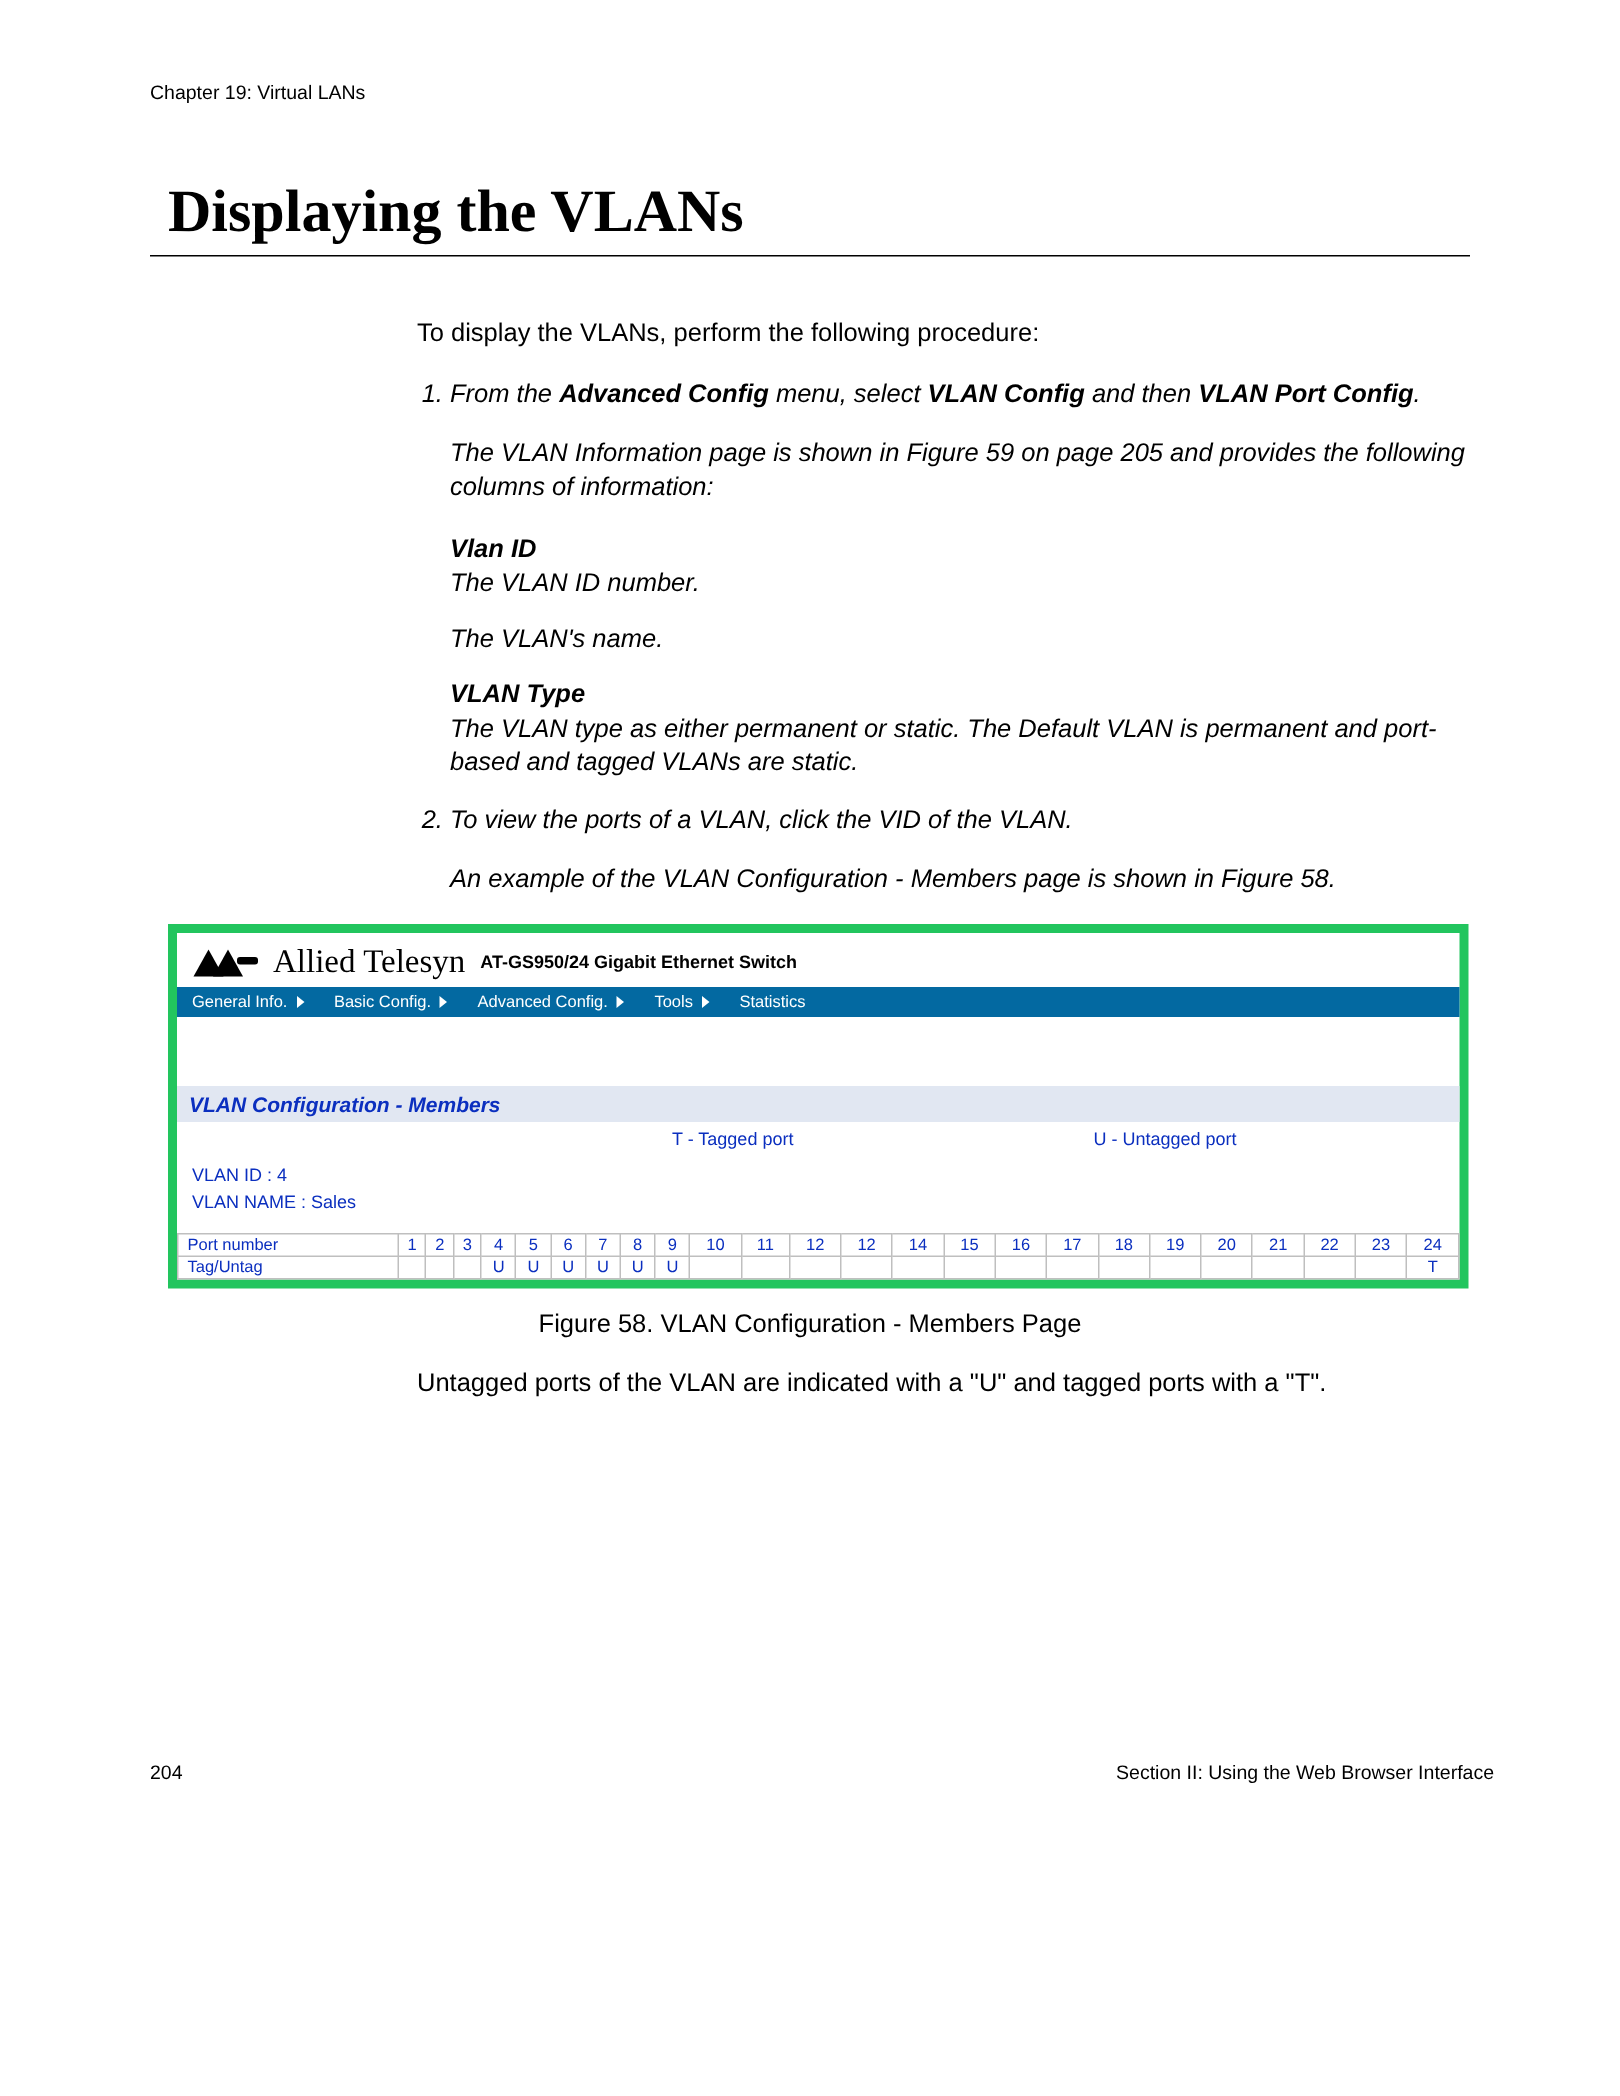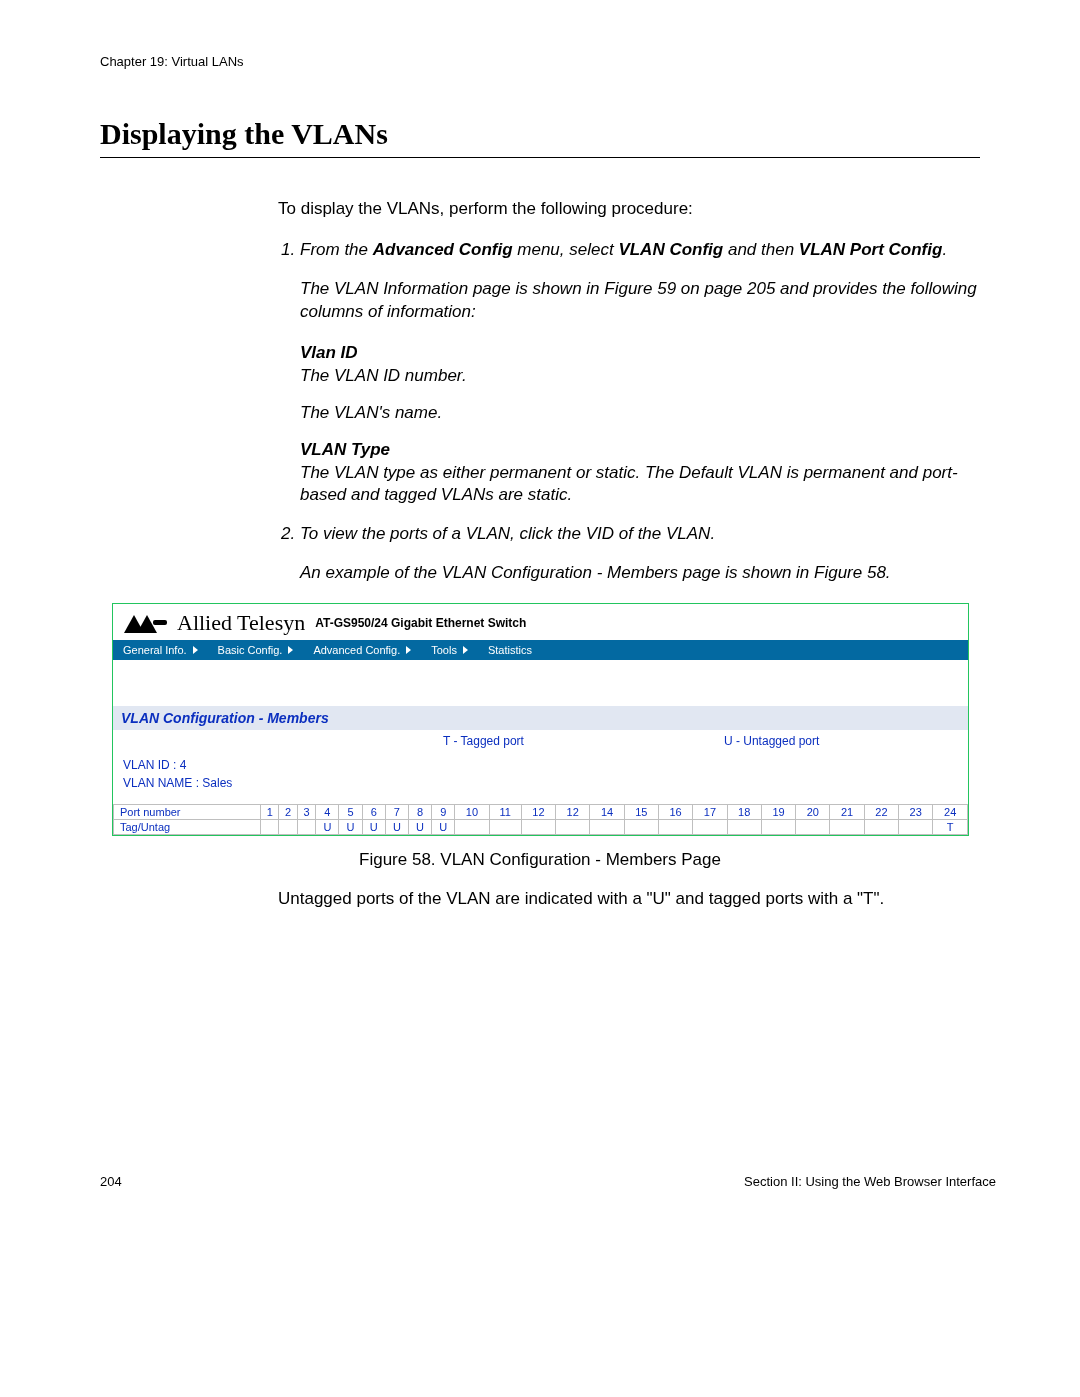--- a/index.html
+++ b/index.html
@@ -15,23 +15,23 @@
     box-sizing: border-box;
     height: 1227px;
     position: relative;
   }
   .chapter-header {
     font-size: 13px;
     margin-bottom: 48px;
   }
   h1.section-title {
     font-family: "Times New Roman", Times, serif;
-    font-size: 30px;
+    font-size: 40px;
     font-weight: bold;
-    margin: 0 0 6px 0;
+    margin: 0 0 6px 12px;
   }
   .title-rule {
     border: none;
     border-top: 1.5px solid #000;
     margin: 0 0 40px 0;
   }
   .content {
     margin-left: 178px;
     font-size: 17px;
     line-height: 1.35;
@@ -42,21 +42,21 @@
     margin: 0;
   }
   ol.proc > li { margin-bottom: 16px; font-style: italic; }
   .strong { font-weight: bold; }
   .def-term { font-weight: bold; }
   .def-block { margin-bottom: 14px; }
 
   
   .figure-wrap {
     margin: 16px 0 10px 12px;
-    border: 1px solid #22c55e;
+    border: 6px solid #22c55e;
     width: 855px;
     font-size: 12px;
     background: #fff;
   }
   .figure-logo-row {
     display: flex;
     align-items: center;
     padding: 6px 10px 4px 10px;
     gap: 8px;
   }

